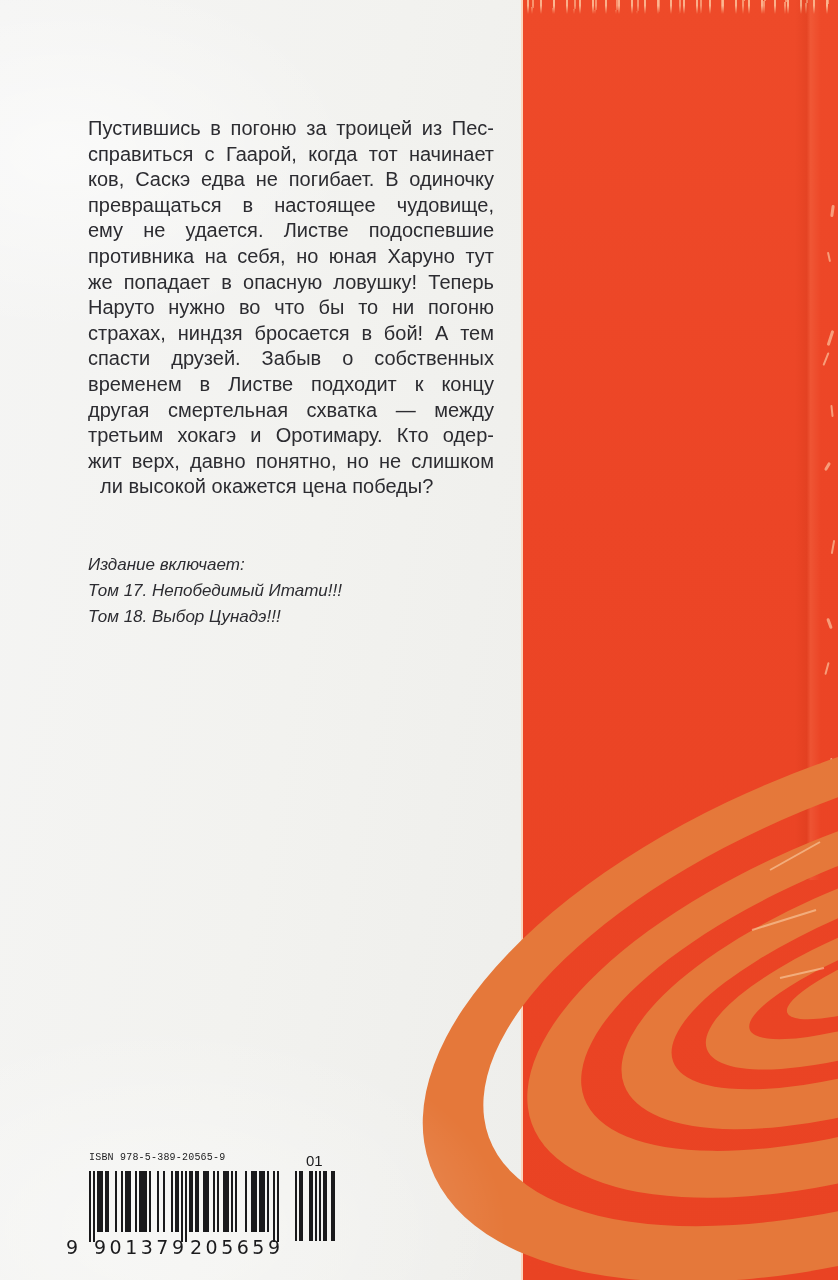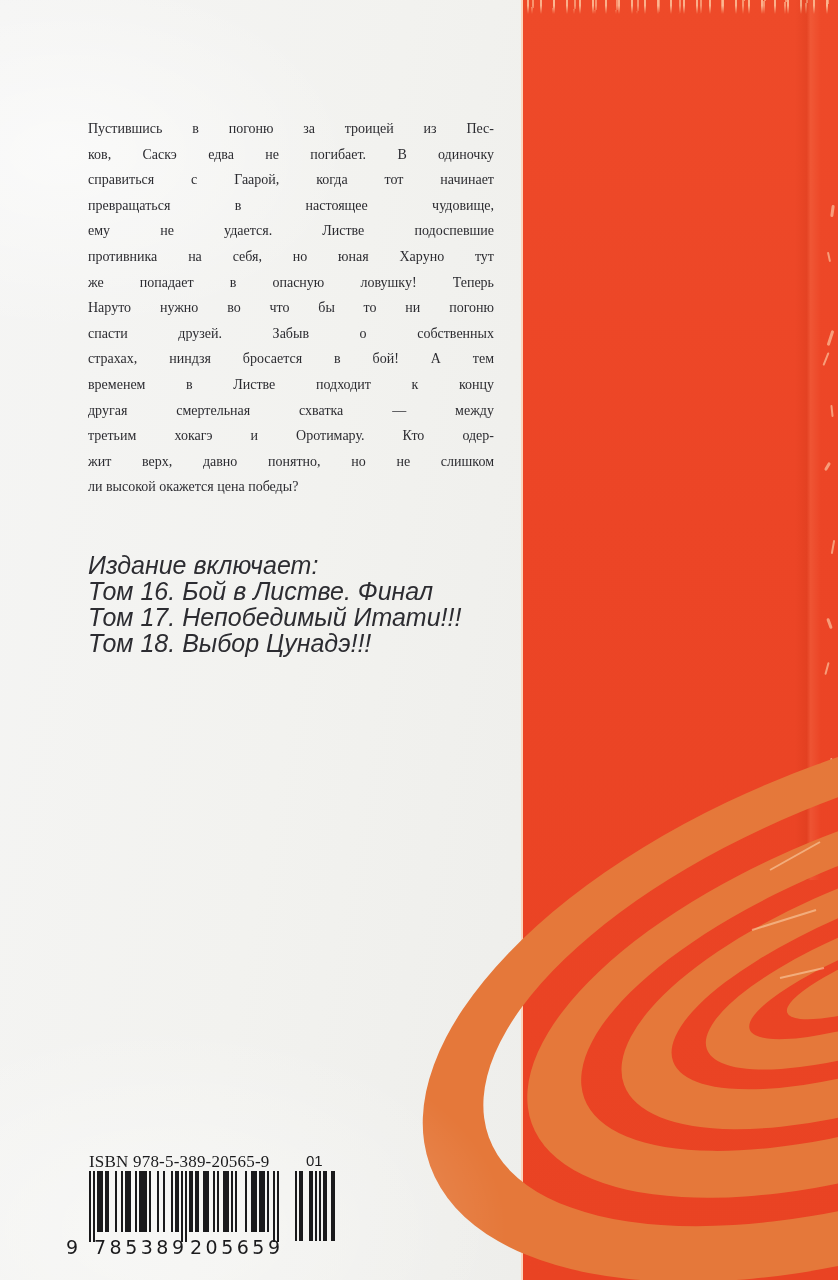--- a/index.html
+++ b/index.html
@@ -34,30 +34,30 @@
     background:
       repeating-linear-gradient(90deg,rgba(255,205,165,0) 0 4px,rgba(255,208,168,.9) 4px 6px,rgba(255,205,165,0) 6px 13px),
       repeating-linear-gradient(94deg,rgba(255,195,155,0) 0 9px,rgba(255,198,158,.7) 9px 11px,rgba(255,195,155,0) 11px 21px);
     mask-image:linear-gradient(180deg,#000 0%,#000 40%,transparent 100%);
     -webkit-mask-image:linear-gradient(180deg,#000 0%,#000 40%,transparent 100%);
   }
   .streak{position:absolute;background:rgba(255,216,178,.6);border-radius:2px;}
   .swirl{position:absolute;left:0;top:0;pointer-events:none;}
   .synopsis{
     position:absolute;left:88px;top:116px;width:406px;
-    font-size:14px;line-height:25.6px;color:#2c2c31;font-family:Liberation Serif, serif;
+    font-size:20px;line-height:25.6px;color:#2c2c31;
   }
   .synopsis .line{text-align:justify;text-align-last:justify;}
-  .synopsis .line:last-child{text-align-last:left;}
+  .synopsis .line:last-child{text-align-last:left;margin-left:12px;}
   .edition{
     position:absolute;left:88px;top:552px;width:420px;
-    font-style:italic;font-weight:500;font-size:25px;line-height:26px;color:#2c2c31;
+    font-style:italic;font-weight:500;font-size:17px;line-height:26px;color:#2c2c31;
   }
   .barcode-block{position:absolute;left:66px;top:1152px;width:290px;height:122px;color:#1b1b1d;}
-  .isbn-label{position:absolute;left:23px;top:0;font-size:17px;letter-spacing:.2px;font-family:Liberation Serif, serif;}
+  .isbn-label{position:absolute;left:23px;top:0;font-size:10px;letter-spacing:.2px;font-family:Liberation Mono, monospace;}
   .addon-label{position:absolute;left:240px;top:0;font-size:15px;font-family:"Liberation Sans",sans-serif;}
   .ean-svg{position:absolute;left:23px;top:19px;}
   .addon-svg{position:absolute;left:229px;top:19px;}
   .ean-digits span{position:absolute;top:84px;font-size:19px;font-family:"DejaVu Sans",sans-serif;}
   .d-first{left:0;}
   .d-g1{left:28px;letter-spacing:3.5px;}
   .d-g2{left:124px;letter-spacing:3.5px;}
 </style>
 </head>
 <body>
@@ -98,40 +98,39 @@
       <path d="M770,870 l50,-28"></path>
         <path d="M752,930 l64,-20"></path>
         <path d="M780,978 l44,-10"></path>
     </g>
   </svg>
 
   <div class="cover-sheen"></div>
 
   <div class="synopsis">
       <div class="line">Пустившись в погоню за троицей из Пес-</div>
+      <div class="line">справиться с Гаарой, когда тот начинает</div>
       <div class="line">ков, Саскэ едва не погибает. В одиночку</div>
-      <div class="line">справиться с Гаарой, когда тот начинает</div>
       <div class="line">превращаться в настоящее чудовище,</div>
       <div class="line">ему не удается. Листве подоспевшие</div>
       <div class="line">противника на себя, но юная Харуно тут</div>
       <div class="line">же попадает в опасную ловушку! Теперь</div>
       <div class="line">Наруто нужно во что бы то ни погоню</div>
+      <div class="line">страхах, ниндзя бросается в бой! А тем</div>
       <div class="line">спасти друзей. Забыв о собственных</div>
-      <div class="line">страхах, ниндзя бросается в бой! А тем</div>
       <div class="line">временем в Листве подходит к концу</div>
       <div class="line">другая смертельная схватка — между</div>
       <div class="line">третьим хокагэ и Оротимару. Кто одер-</div>
       <div class="line">жит верх, давно понятно, но не слишком</div>
       <div class="line">ли высокой окажется цена победы?</div>
     </div>
 
   <div class="edition">
     <div>Издание включает:</div>
     <div>
-        <div>Том 16. Бой в Листве. Финал</div>
         <div>Том 17. Непобедимый Итати!!!</div>
         <div>Том 18. Выбор Цунадэ!!!</div>
       </div>
   </div>
 
   <div class="barcode-block">
     <div class="isbn-label">ISBN 978-5-389-20565-9</div>
     <div class="addon-label">01</div>
     <svg class="ean-svg" id="ean-main" width="190" height="72">
         <rect x="0" y="0" width="2" height="71" fill="#1a1a1c"></rect>
@@ -192,18 +191,18 @@
         <rect x="16" y="0" width="2" height="70" fill="#1a1a1c"></rect>
         <rect x="20" y="0" width="2" height="70" fill="#1a1a1c"></rect>
         <rect x="24" y="0" width="2" height="70" fill="#1a1a1c"></rect>
         <rect x="28" y="0" width="2" height="70" fill="#1a1a1c"></rect>
         <rect x="30" y="0" width="2" height="70" fill="#1a1a1c"></rect>
         <rect x="36" y="0" width="2" height="70" fill="#1a1a1c"></rect>
         <rect x="38" y="0" width="2" height="70" fill="#1a1a1c"></rect>
       </svg>
     <div class="ean-digits">
       <span class="d-first">9</span>
-      <span class="d-g1">785389</span>
+      <span class="d-g1">901379</span>
       <span class="d-g2">205659</span>
     </div>
   </div>
 
 </div>
 
 </body></html>

